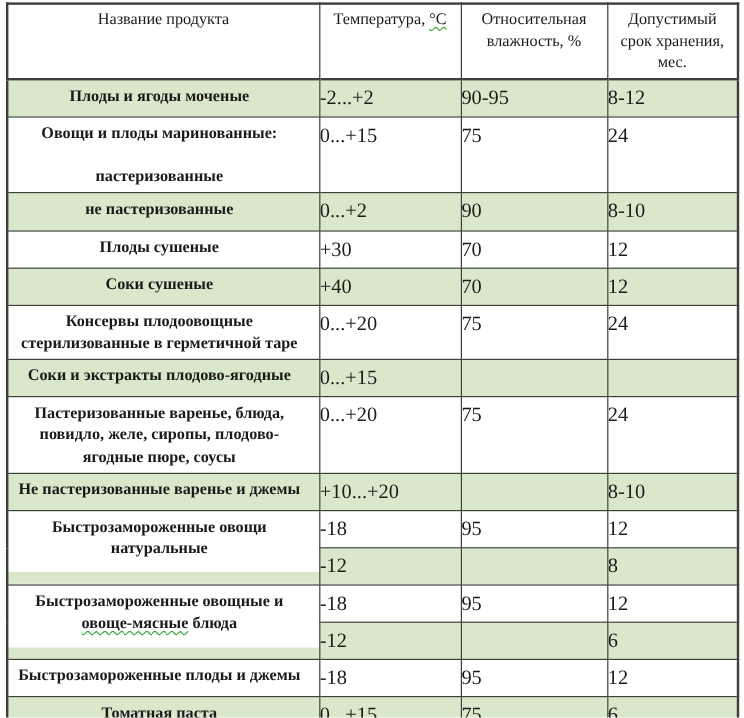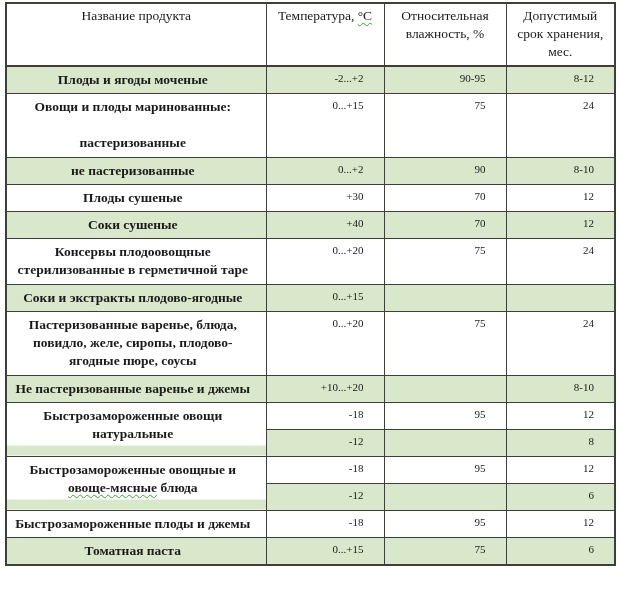--- a/index.html
+++ b/index.html
@@ -40,23 +40,23 @@
   }
   td.name-cell{
     font-weight:bold;
     font-size:13.5px;
     text-align:center;
     padding:4px 14px 4px 7px;
     white-space:pre-line;
     line-height:1.35;
   }
   td.data-cell{
-    font-size:11px;
-    text-align:right;
-    padding:4px 20px;
+    font-size:17px;
+    text-align:left;
+    padding:4px 0;
     line-height:1.3;
     height:18px;
   }
   .green{background:var(--green);}
   td.split-name{
     background:linear-gradient(to bottom,#ffffff calc(100% - 10px),var(--green) calc(100% - 10px));
   }
   .misspell{
     text-decoration-line:underline;
     text-decoration-style:wavy;

